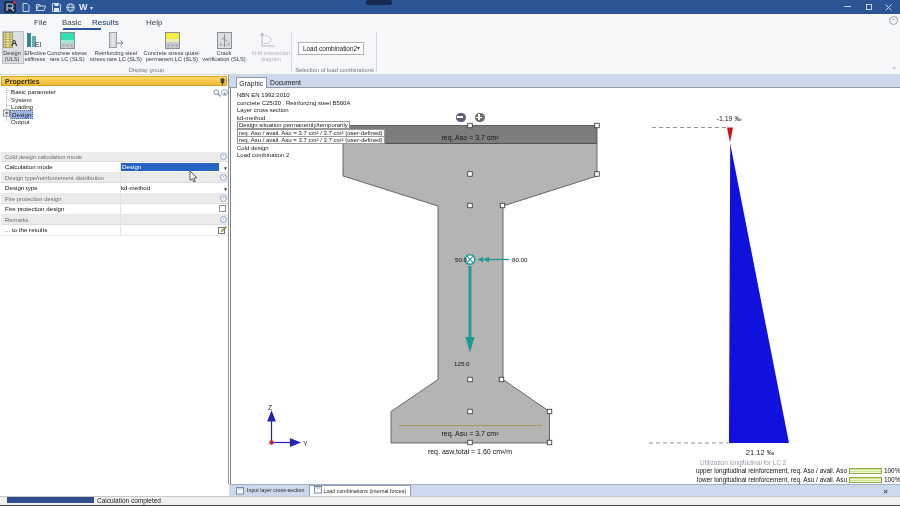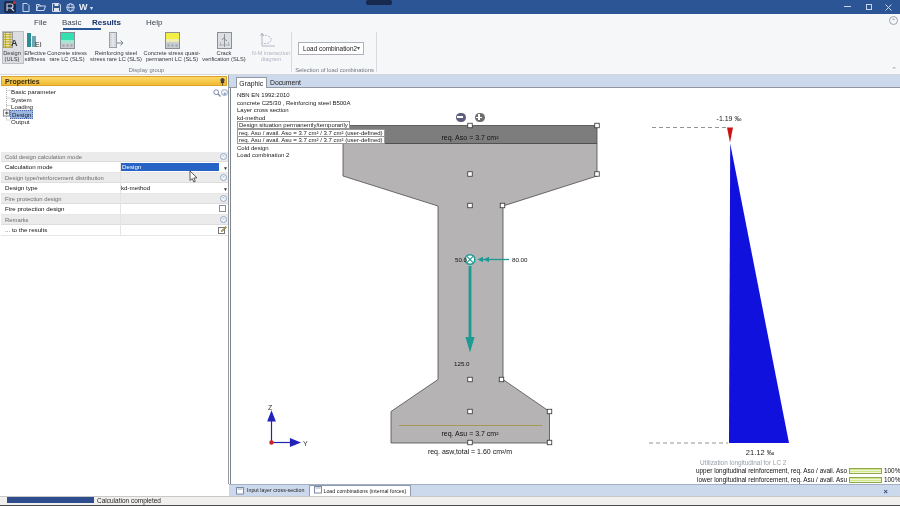--- a/index.html
+++ b/index.html
@@ -9,21 +9,21 @@
 
 #titlebar { left:0; top:0; width:900px; height:14px; background:#2c5596; }
 #appicon { left:4px; top:1px; width:12px; height:12px; background:#1b2b4d; border-radius:2px; }
 #appicon:after { content:""; position:absolute; right:0px; top:0px; width:3px; height:3px; background:#c03030; border-radius:1px;}
 #winbtns { right:0; top:0; height:14px; color:#e8eef8; font-size:9px; }
 #winbtns span { position:absolute; top:2px; }
 #titleblob { left:366px; top:0; width:26px; height:5px; background:#17294e; border-radius:2px; }
 
 #menubar { left:0; top:14px; width:900px; height:16px; background:#f6f7f9; }
 .menuitem { top:17.5px; font-size:8px; color:#3c4250;padding-left:24px; }
-#mi-results { font-weight:bold; color:#17316b; }
+#mi-results { font-weight:normal; color:#17316b; }
 #results-underline { left:63px; top:27.5px; width:38px; height:2px; background:#2a5699; }
 #ribbonmin { right:2px; top:16px; width:9px; height:9px; border:1px solid #9aa4b2; border-radius:50%; color:#6a7482; font-size:6px; text-align:center; line-height:8px;}
 
 #ribbon { left:0; top:30px; width:900px; height:45px; background:#f6f7f9; border-bottom:1px solid #d4d7dc; }
 .rbtn { position:absolute; top:50px; text-align:center; font-size:5.7px; color:#33373e; line-height:6.1px; white-space:nowrap; }
 .rbico { position:absolute; top:2px; }
 .gsep { position:absolute; top:32px; width:1px; height:40px; background:#d8dadf; }
 .glabel { position:absolute; top:66.5px; font-size:5.8px; color:#6f7680; width:100px; text-align:center; }
 #designbtn-bg { left:2px; top:31px; width:22px; height:33px; background:#dcdde1; border:1px solid #bcbec4; }
 #lcombo { left:298px; top:42px; width:66px; height:13px; background:#fff; border:1px solid #aeb2b8; font-size:6.4px; color:#222; line-height:11px; padding-left:4px; }

